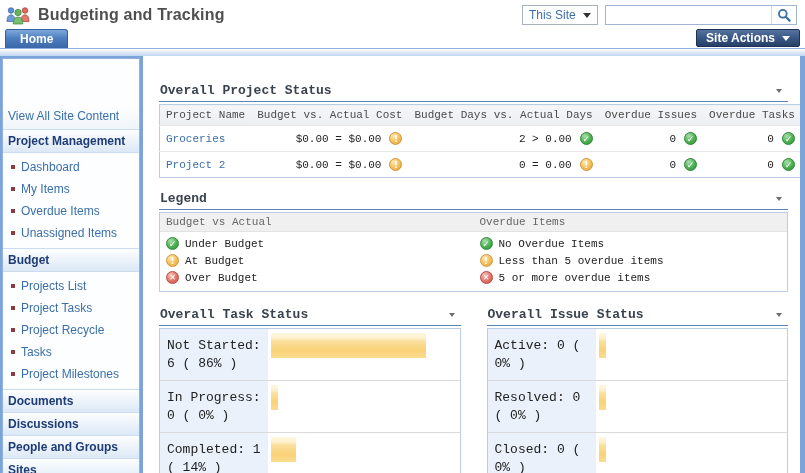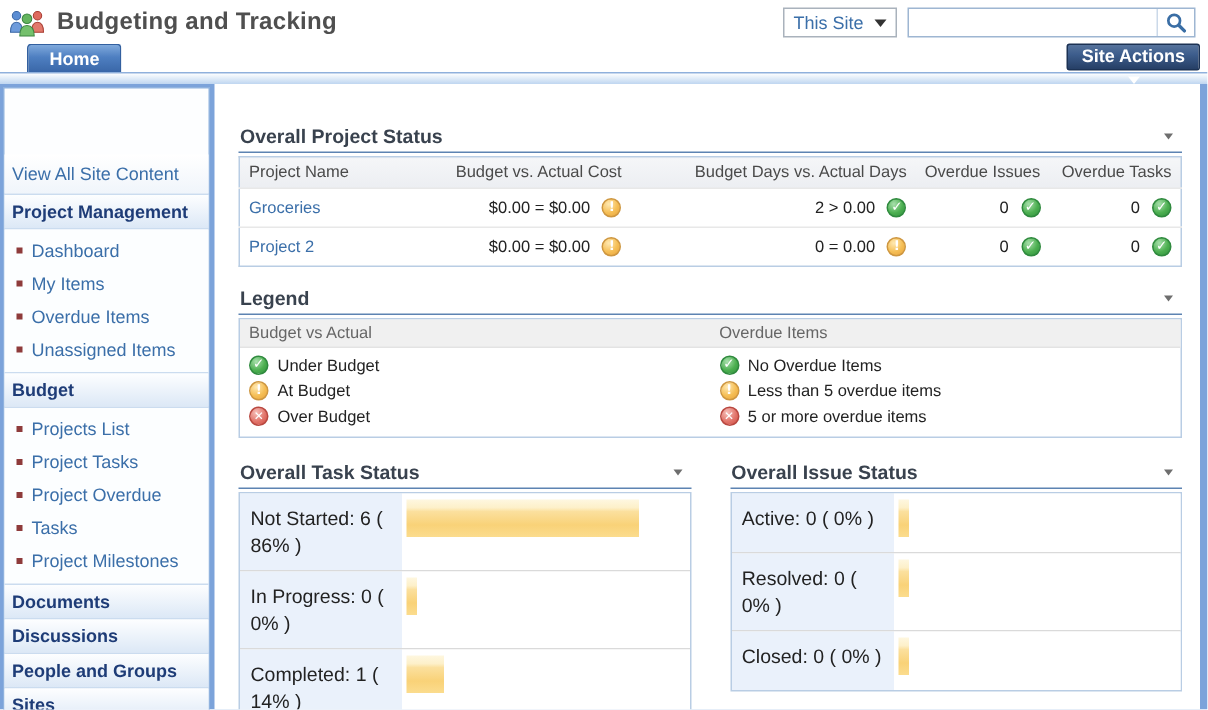--- a/index.html
+++ b/index.html
@@ -17,48 +17,48 @@
   .site-title { margin:0; font-size:16px; font-weight:bold; color:#4F4F4F; letter-spacing:.2px; }
   .search-area { display:flex; align-items:center; gap:7px; margin-right:2px; }
   .scope-dd { display:flex; align-items:center; justify-content:space-between; width:76px; height:20px;
     border:1px solid #A9B2BC; background:#fff; padding:0 6px; font-size:12px; color:#3B6FA9; cursor:pointer; }
   .tri { width:0; height:0; border-left:4px solid transparent; border-right:4px solid transparent; border-top:5px solid #333; }
   .searchbox { display:flex; align-items:stretch; height:20px; width:192px; border:1px solid #9EB6D2; background:#fff; }
   .searchbox input { flex:1; min-width:0; border:none; outline:none; font-size:12px; padding:0 4px; }
   .search-btn { width:25px; border:none; border-left:1px solid #CBD9E9; background:#fff; display:flex; align-items:center; justify-content:center; padding:0; cursor:pointer; }
 
   
-  .tabrow { height:20px; display:flex; align-items:flex-end; justify-content:space-between; padding-left:18px; background:#fff; }
+  .tabrow { height:20px; display:flex; align-items:flex-end; justify-content:space-between; padding-left:5px; background:#fff; }
   .tab-home { height:19px; padding:0 14px 1px 14px; display:flex; align-items:center;
     background:linear-gradient(#7FA9DC 0%,#4E7FC1 45%,#3A67A8 100%);
     border:1px solid #33609F; border-bottom:none; border-radius:3px 3px 0 0;
     color:#fff; font-weight:bold; font-size:12px; cursor:pointer; }
   .site-actions { height:18px; margin:0 5px 1px 0; padding:0 9px; display:flex; align-items:center; gap:7px;
     background:linear-gradient(#56739C 0%,#3D5D8C 40%,#263F66 100%);
-    border:1px solid #1C3254; border-radius:2px; color:#fff; font-weight:bold; font-size:12px; cursor:pointer;flex-direction:column; }
+    border:1px solid #1C3254; border-radius:2px; color:#fff; font-weight:bold; font-size:12px; cursor:pointer; }
   .tri.white { border-top-color:#fff; }
   .tri.gray { border-top-color:#6E6E6E; border-left-width:3.5px; border-right-width:3.5px; border-top-width:4.5px; }
 
   
   .navstrip { height:8px; background:linear-gradient(#FDFEFF,#BFD6F0); border-top:1px solid #8FB0DC; }
   .content { height:417px; background:#7CA3DA; display:flex; align-items:flex-start; }
 
   
   .sidebar { flex:none; width:138px; margin:2px 0 0 2px; background:#FDFEFF; border:1px solid #8FB2DE; font-size:12px; }
   .view-all { padding:6px 5px; color:#3B6FA9; background:linear-gradient(#FFFFFF,#F0F5FB); border-bottom:1px solid #CBDCEF; cursor:pointer;margin-top:44px; }
   .side-h { padding:4px 5px; font-weight:bold; color:#1E3C77; background:linear-gradient(#FDFEFF,#DCE8F6);
     border-bottom:1px solid #CBDCEF; cursor:pointer; }
   .side-ul { list-style:none; margin:0; padding:3px 0 4px 0; background:#FCFEFF; border-bottom:1px solid #CBDCEF; }
   .side-li { display:flex; align-items:center; gap:6px; padding:4px 4px 4px 8px; cursor:pointer; }
   .bullet { width:4px; height:4px; background:#8E3B3B; flex:none; }
   .side-li span.lnk { color:#3B6FA9; }
   .recycle { display:flex; align-items:center; gap:6px; padding:7px 6px 8px 6px; font-weight:bold; color:#0c4a6e; cursor:pointer; }
 
   
-  .main { flex:1; min-width:0; height:100%; margin:0 5px 0 3px; background:#fff; padding:27px 12px 0 16px; overflow:hidden; }
+  .main { flex:1; min-width:0; height:100%; margin:0 5px 0 3px; background:#fff; padding:27px 12px 0 16px; overflow:hidden;font-family:Liberation Mono, monospace; }
   .wp-head { display:flex; align-items:center; justify-content:space-between; border-bottom:1px solid #5D83B2; padding:0 3px 3px 1px; }
   .wp-title { margin:0; font-size:13px; font-weight:bold; color:#39424E; white-space:nowrap; }
   .wp-menu { padding:2px 3px; cursor:pointer; display:flex; align-items:center; }
 
   
   .ps-table { width:100%; border-collapse:collapse; border:1px solid #B9CDE4; margin-top:2px; font-size:11px; }
   .ps-table th { font-weight:normal; color:#4A4A4A; text-align:right; padding:4px 6px;
     background:linear-gradient(#F5F6F8,#ECEEF2); white-space:nowrap; }
   .ps-table th:first-child { text-align:left; }
   .ps-table th:nth-child(2){ width:156px; } .ps-table th:nth-child(3){ width:190px; }
@@ -175,21 +175,21 @@
         <li class="side-li">
           <span class="bullet"></span>
           <span class="lnk">Projects List</span>
           </li>
         <li class="side-li">
           <span class="bullet"></span>
           <span class="lnk">Project Tasks</span>
           </li>
         <li class="side-li">
           <span class="bullet"></span>
-          <span class="lnk">Project Overdue</span>
+          <span class="lnk">Project Recycle</span>
           </li>
         <li class="side-li">
           <span class="bullet"></span>
           <span class="lnk">Tasks</span>
           </li>
         <li class="side-li">
           <span class="bullet"></span>
           <span class="lnk">Project Milestones</span>
           </li>
       </ul>

